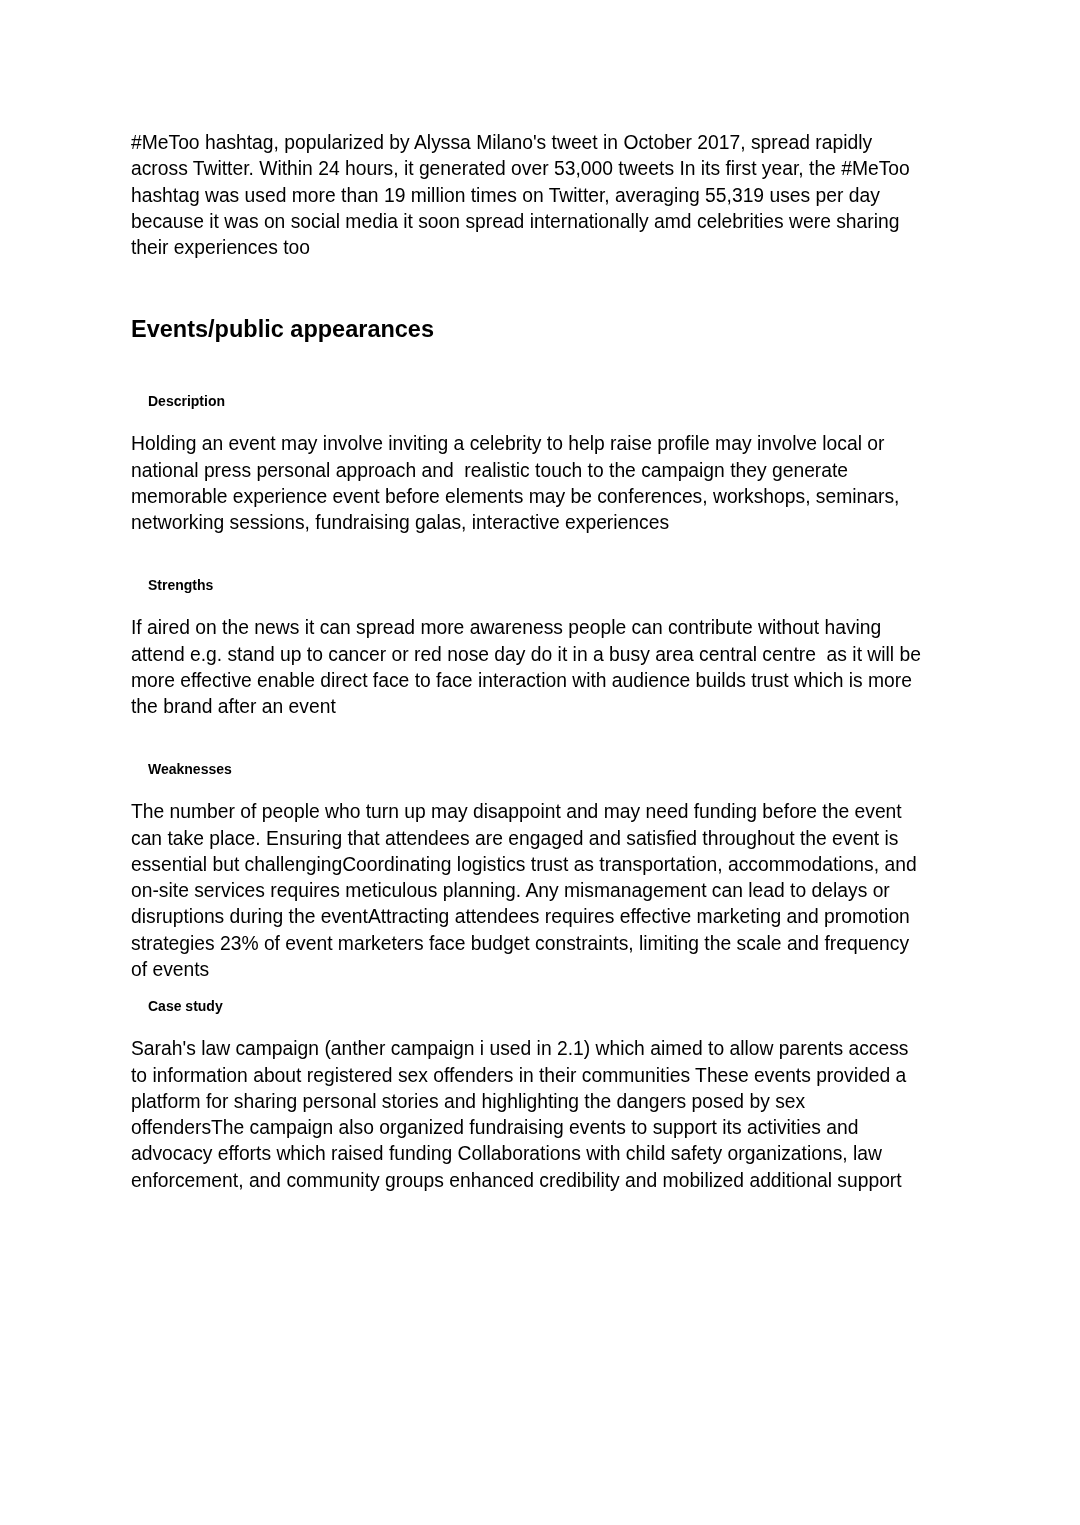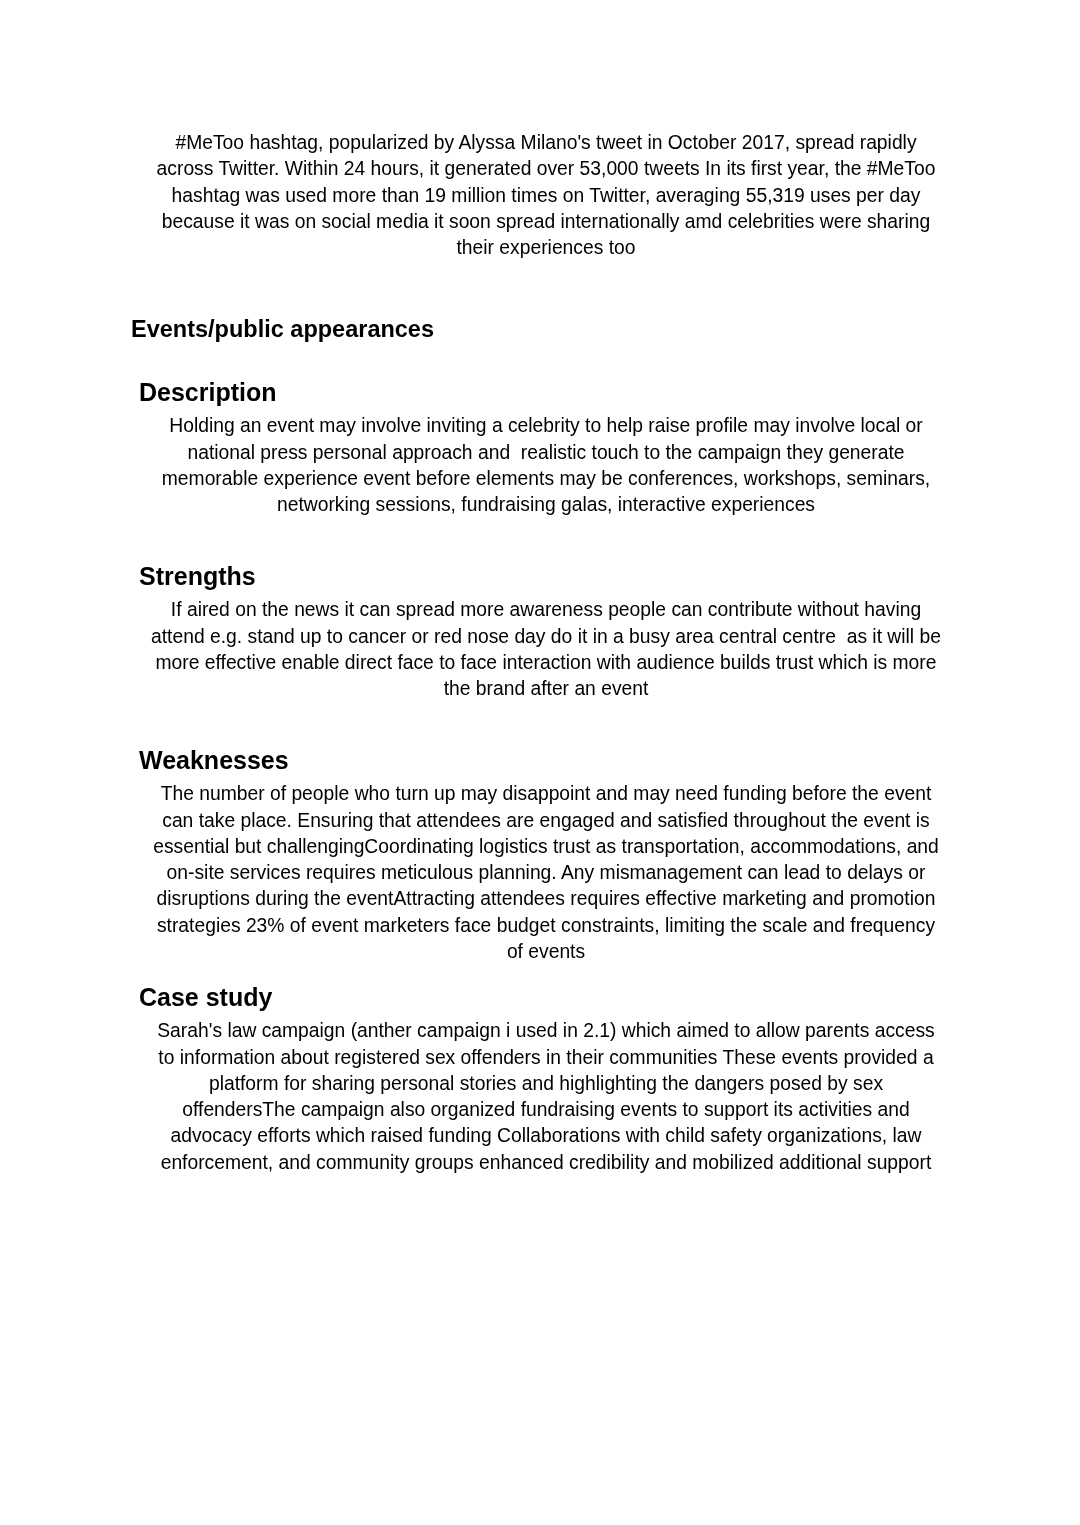--- a/index.html
+++ b/index.html
@@ -30,43 +30,42 @@
       width: 830px;
     }
     .para {
       font-size: 19.3px;
       line-height: 26.3px;
       margin: 0;
     }
     .line {
       display: block;
       white-space: pre;
-      text-align: center;
     }
     .heading {
       font-size: 23.5px;
       font-weight: bold;
       text-align: left;
       margin: 0;
       position: absolute;
       left: 0;
       width: 816px;
       top: 184px;
       line-height: 30px;
     }
     .section {
       position: absolute;
       left: 0;
       width: 830px;
     }
     .section-title {
-      font-size: 25px;
+      font-size: 14px;
       font-weight: bold;
       line-height: 26.3px;
-      margin: 8px;
+      margin: 17px;
       display: block;
     }
   </style>
 </head>
 <body>
 
 <div class="page">
   <div class="content">
 
     <div class="para">

